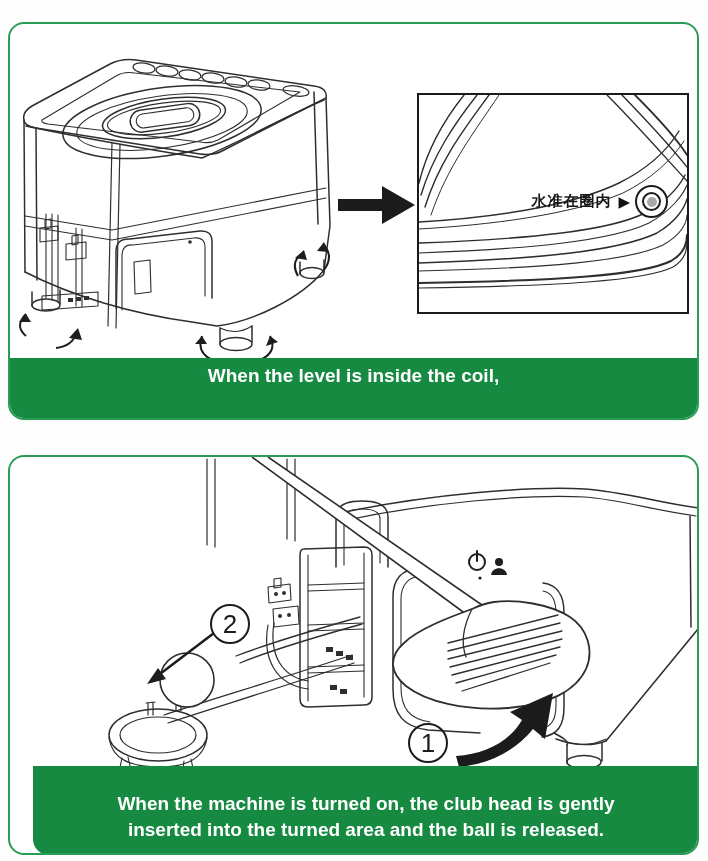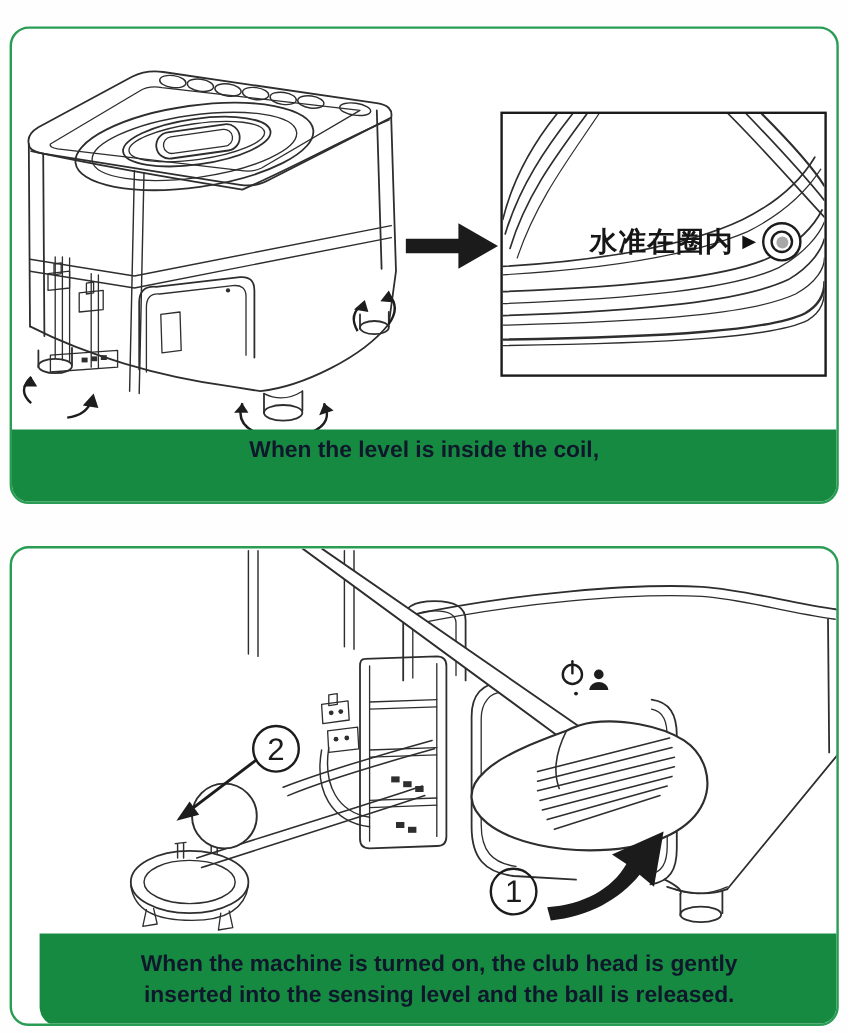--- a/index.html
+++ b/index.html
@@ -2,29 +2,29 @@
 <html><head>
 <meta charset="utf-8">
 <style>
   html,body{margin:0;padding:0;background:#ffffff;}
   .page{position:relative;width:708px;height:861px;background:#fefefe;overflow:hidden;
         font-family:"Liberation Sans",sans-serif;}
   .panel{position:absolute;background:#fff;border:2px solid #2a9d55;border-radius:16px;
          box-sizing:border-box;overflow:hidden;}
   #panel-top{left:8px;top:22px;width:691px;height:398px;}
   #panel-bottom{left:8px;top:455px;width:691px;height:400px;}
-  .caption{position:absolute;left:-2px;right:-2px;bottom:-2px;background:#178a42;color:#0f172a;
+  .caption{position:absolute;left:-2px;right:-2px;bottom:-2px;background:#178a42;color:#ffffff;
            text-align:center;font-weight:bold;border-radius:0 0 16px 16px;}
   #panel-top .caption{height:57px;font-size:19px;line-height:25px;padding-top:5px;}
-  #panel-bottom .caption{height:64px;font-size:19px;line-height:26px;padding-top:13px;margin-left:25px;}
+  #panel-bottom .caption{height:64px;font-size:19px;line-height:26px;padding-top:25px;margin-left:25px;}
   .illu{position:absolute;}
   .detail-box{position:absolute;left:407px;top:69px;width:272px;height:221px;background:#fff;
               border:2px solid #1b1b1b;box-sizing:border-box;}
   .detail-callout{position:absolute;top:90px;right:19px;display:flex;align-items:center;gap:5px;}
-  .detail-label{font-size:23px;font-weight:700;color:#161616;letter-spacing:1px;white-space:nowrap;}
+  .detail-label{font-size:15px;font-weight:700;color:#161616;letter-spacing:1px;white-space:nowrap;}
   .detail-pointer{font-size:15px;color:#111;line-height:1;margin-left:2px;}
   .level-target{width:33px;height:33px;border:2.5px solid #1c1c1c;border-radius:50%;background:#fff;
                 display:flex;align-items:center;justify-content:center;box-sizing:border-box;}
   .level-ring{width:19px;height:19px;border:2.5px solid #1c1c1c;border-radius:50%;
               display:flex;align-items:center;justify-content:center;box-sizing:border-box;}
   .level-dot{width:10px;height:10px;border-radius:50%;background:#a8a8a8;}
   .zoom-arrow{position:absolute;left:328px;top:160px;width:78px;height:42px;}
   .step-badge{position:absolute;width:40px;height:40px;border:2.5px solid #1c1c1c;border-radius:50%;
               box-sizing:border-box;display:flex;align-items:center;justify-content:center;
               font-size:26px;color:#1c1c1c;background:transparent;line-height:1;}
@@ -253,17 +253,17 @@
       </g>
 
       <path d="M446,299 C476,297 500,284 512,263 L500,255 L543,236 L535,282 L523,272 C506,293 480,307 449,310 Z" fill="#1b1b1b" stroke="none"></path>
     </svg>
 
     <div class="step-badge" id="badge-step1">1</div>
     <div class="step-badge" id="badge-step2">2</div>
 
     <div class="caption">
       <div>When the machine is turned on, the club head is gently</div>
-      <div>inserted into the sensing level and the ball is released.</div>
+      <div>inserted into the turned area and the ball is released.</div>
     </div>
   </section>
 
 </div>
 
 </body></html>

